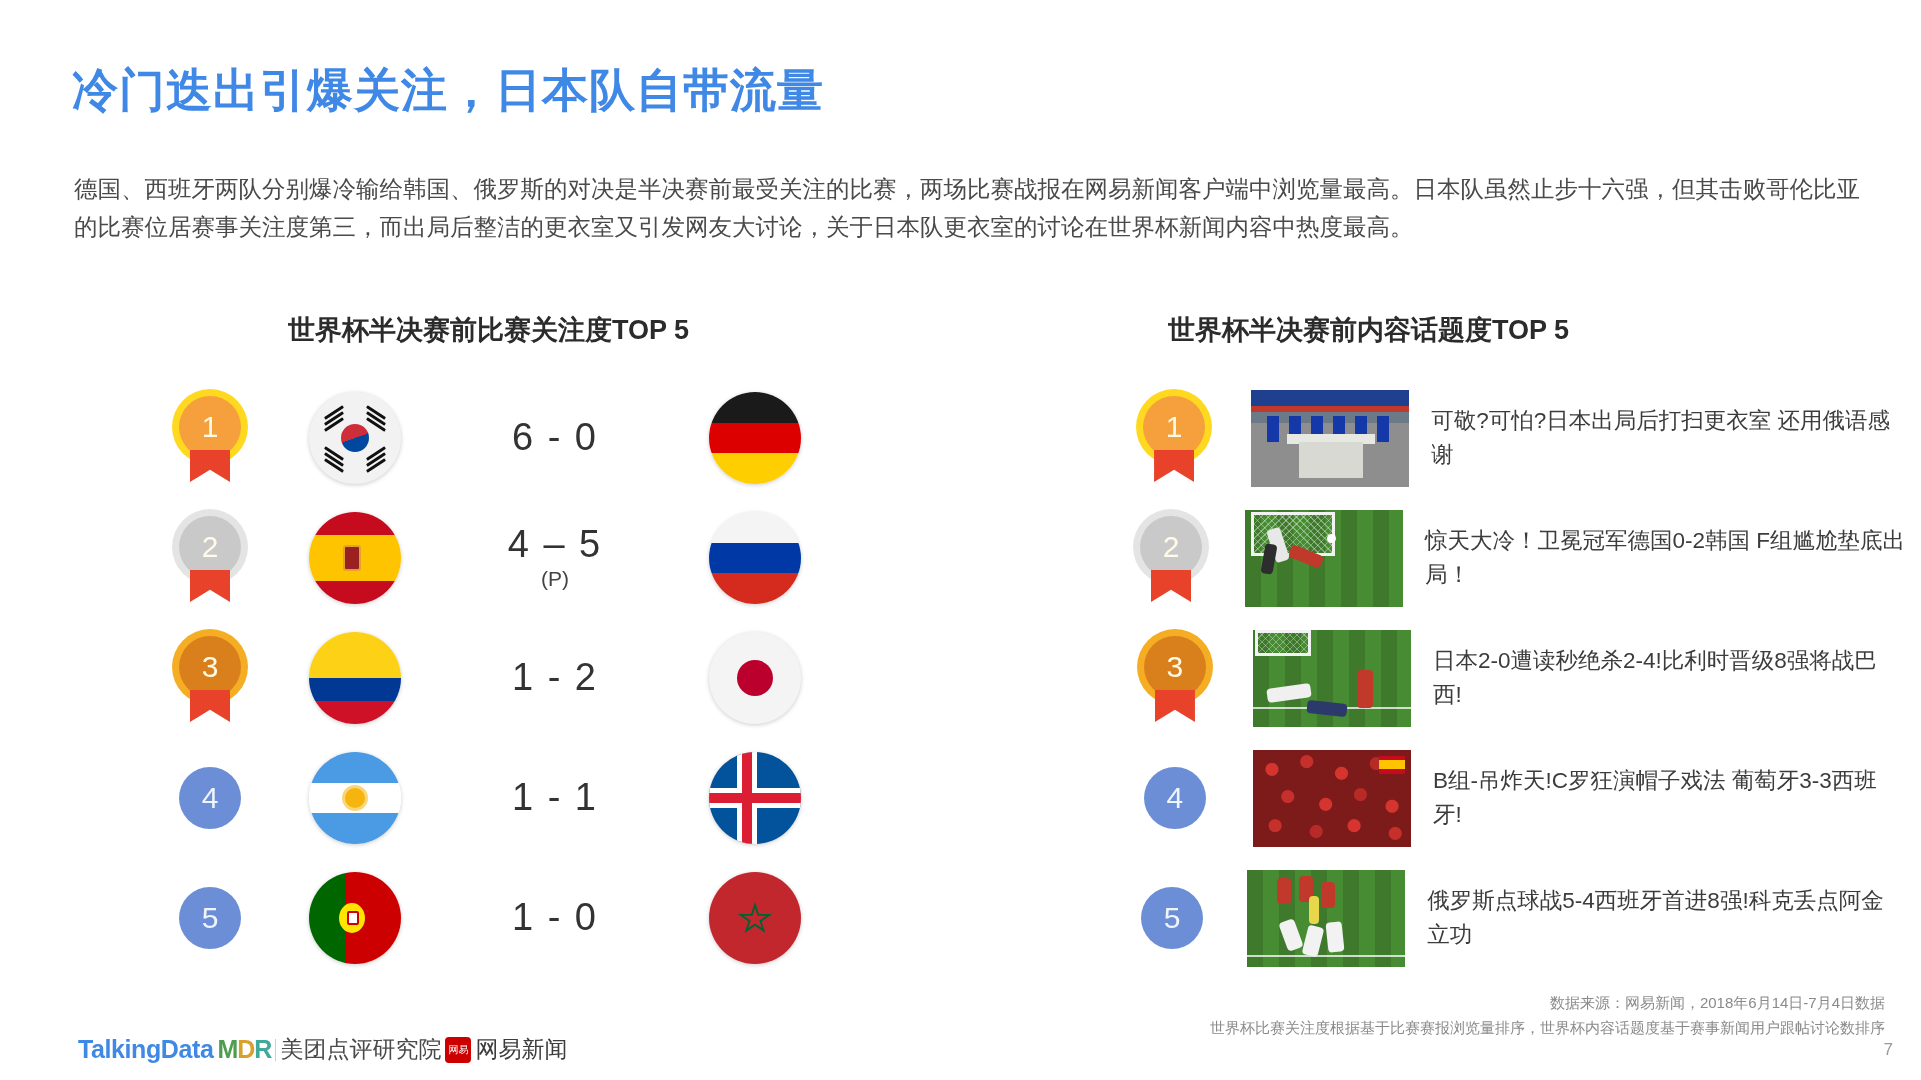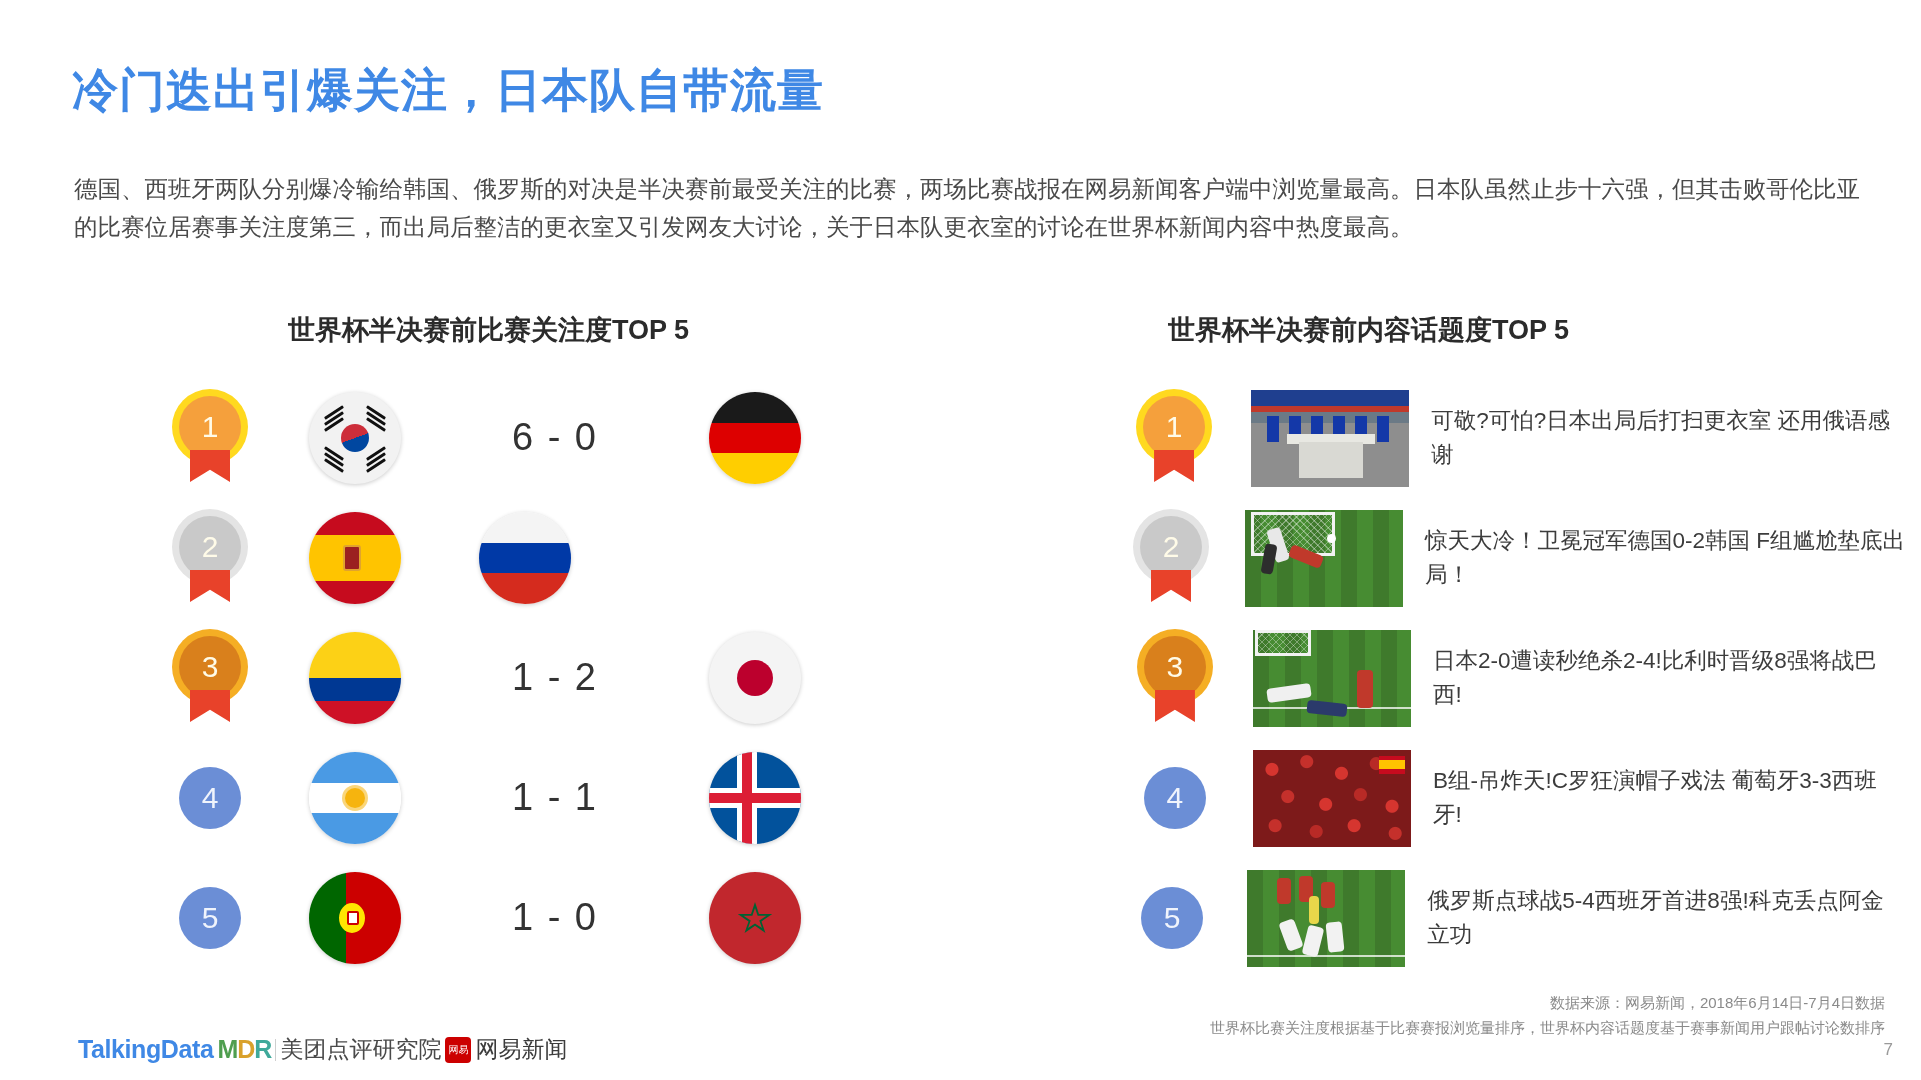--- a/index.html
+++ b/index.html
@@ -270,20 +270,24 @@
         </div>
       </div>
       <div class="flag-cell">
         <div class="flag f-es">
           <div class="b t"></div>
             <div class="b m"></div>
             <div class="b bt"></div>
           <div class="crest"></div>
         </div>
       </div>
+      <div class="score-cell">
+        <div class="score-main">4 – 5</div>
+        <div class="score-sub">(P)</div>
+      </div>
       <div class="flag-cell">
         <div class="flag f-ru">
           <div class="b t"></div>
             <div class="b m"></div>
             <div class="b bt"></div>
         </div>
       </div>
     </div>
 
     <div class="row-l">

